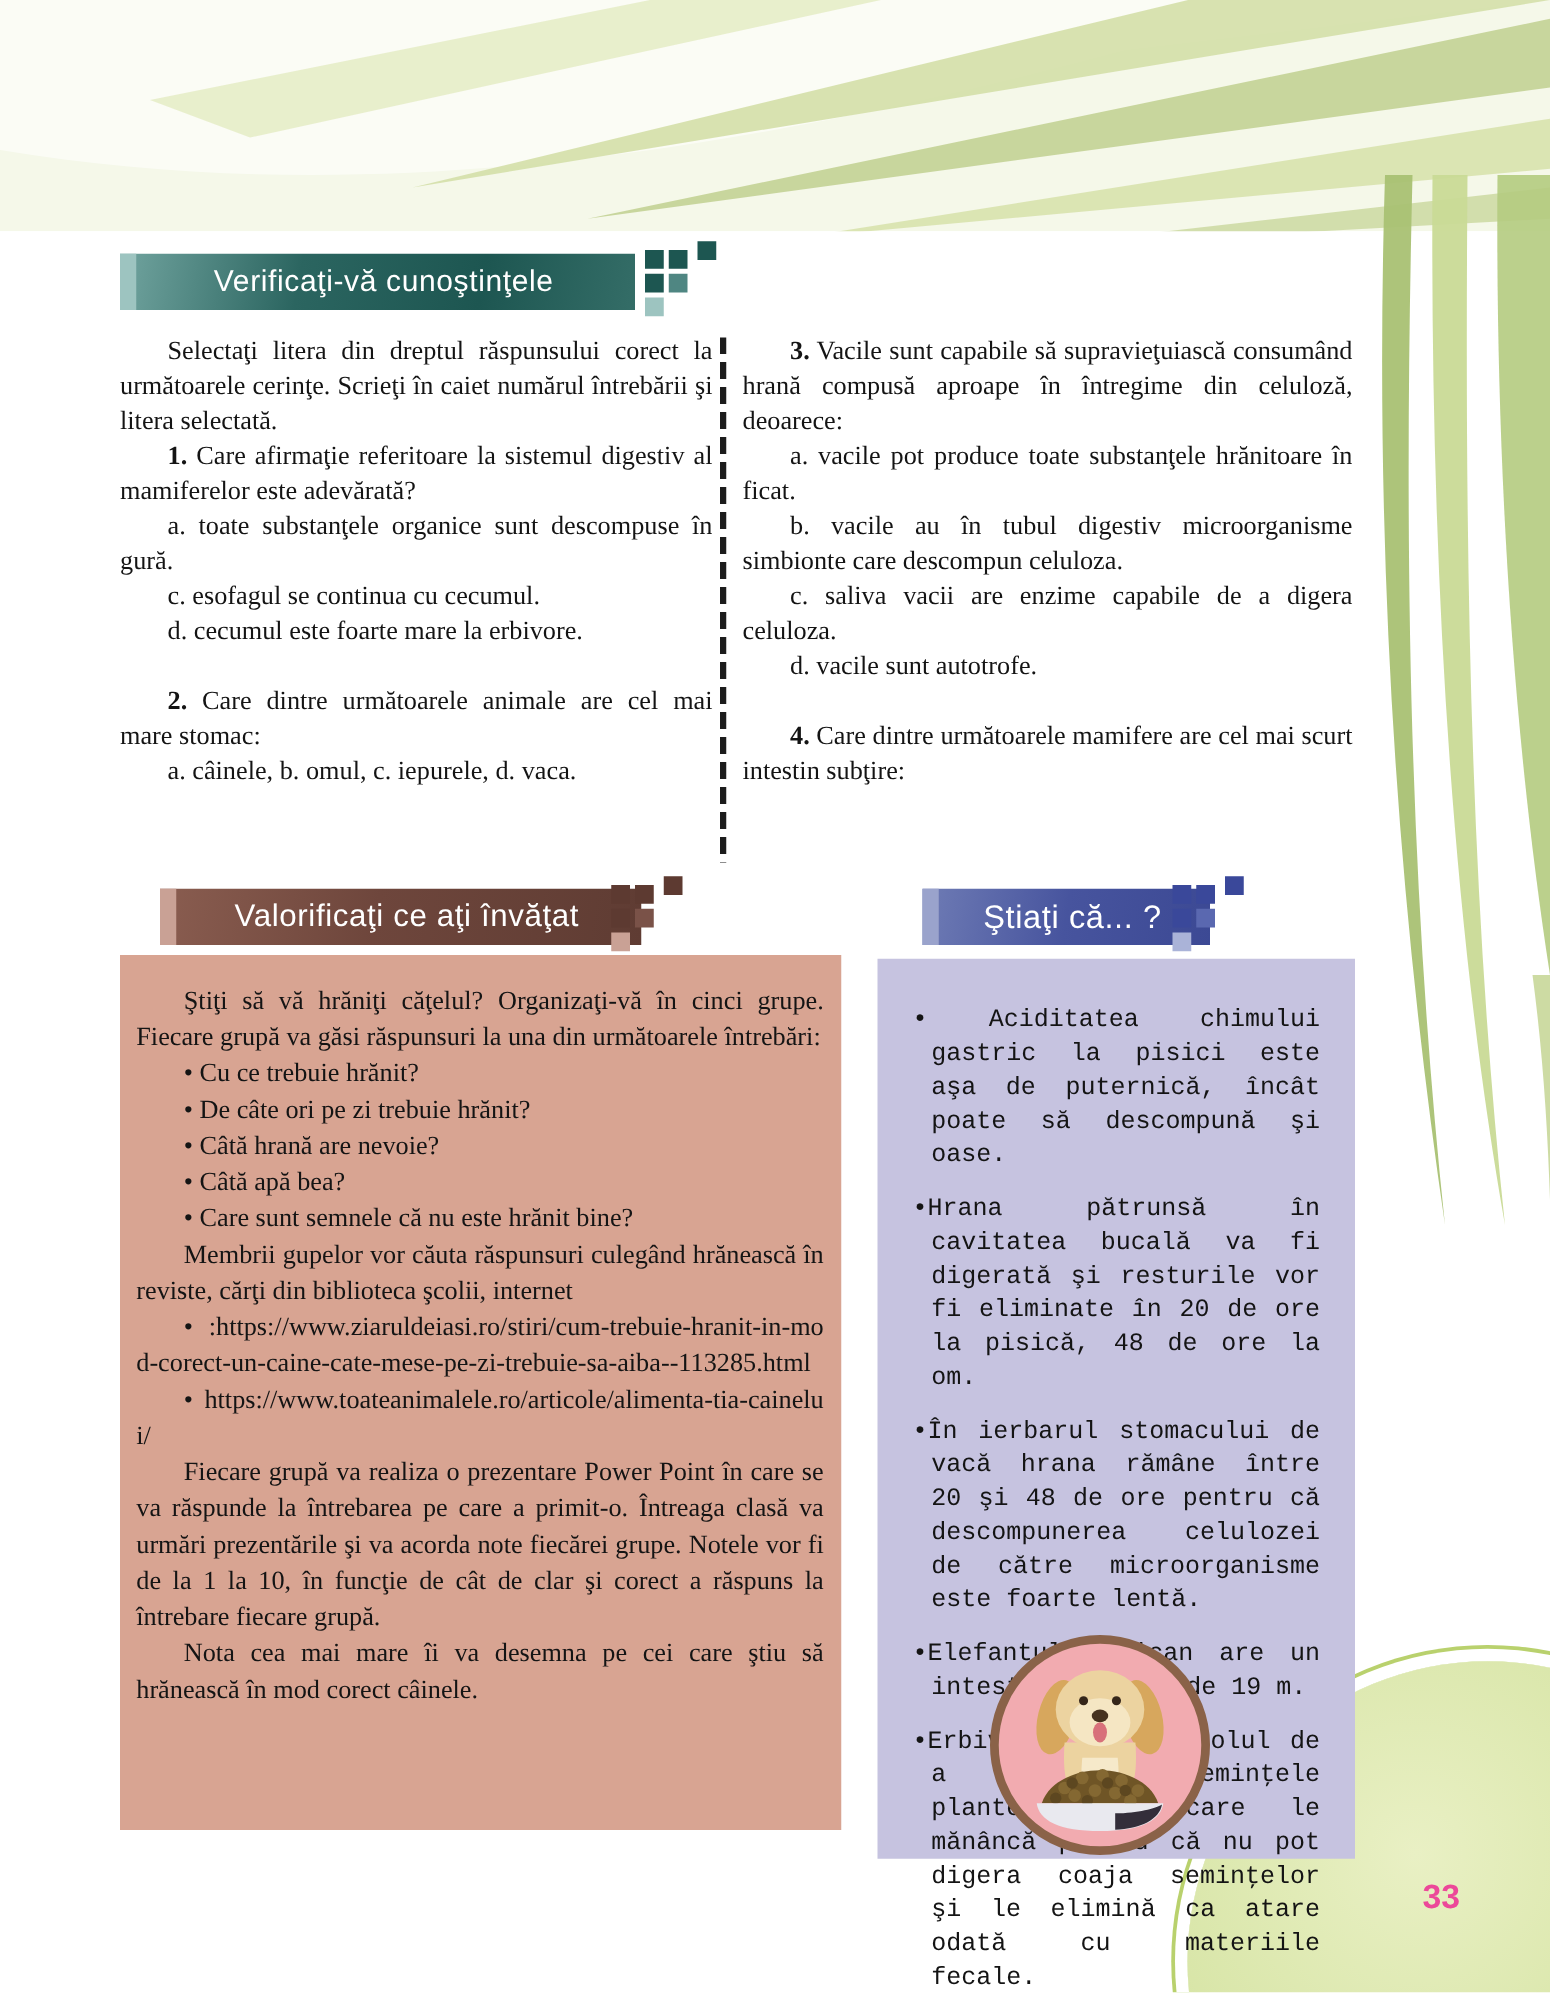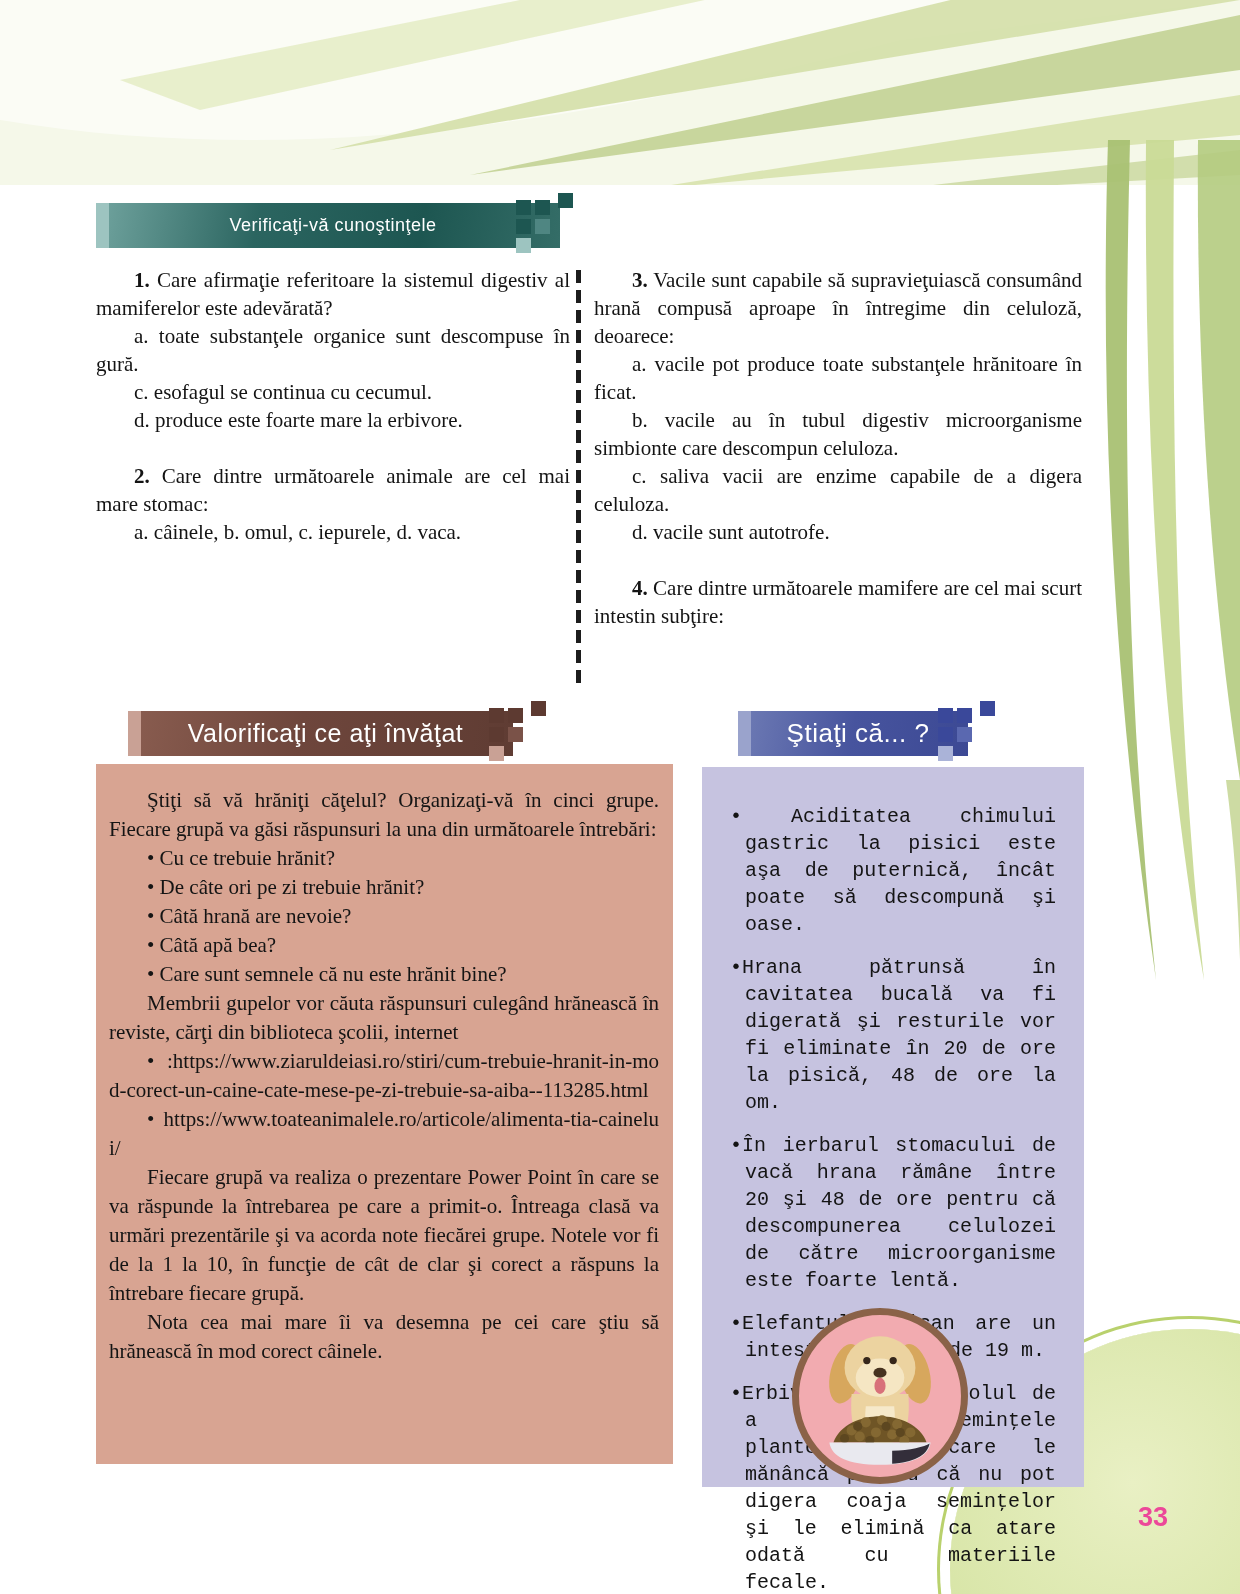--- a/index.html
+++ b/index.html
@@ -76,38 +76,39 @@
   <svg class="leaf-right" viewBox="0 0 154 840" preserveAspectRatio="none">
     <path d="M22,0 C14,260 26,540 70,840 C38,540 38,250 44,0 Z" fill="#a9c173" opacity="0.95"></path>
     <path d="M60,0 C58,280 72,580 118,840 C88,560 86,270 88,0 Z" fill="#c9da96" opacity="0.95"></path>
     <path d="M112,0 C110,240 126,460 154,640 L154,0 Z" fill="#b4cb80" opacity="0.9"></path>
     <path d="M140,640 C148,700 152,760 154,820 L154,640 Z" fill="#c0d28c" opacity="0.8"></path>
   </svg>
 
   <div class="corner-disc"></div>
   <div class="page-number">33</div>
 
-  <div class="banner teal" style="left:96px;top:203px;width:464px;font-size:18px;">
+  <div class="banner teal" style="left:96px;top:203px;width:412px;font-size:24px;">
     <span class="banner-label">Verificaţi-vă cunoştinţele</span>
   </div>
   <div class="squares teal" style="left:516px;top:200px;">
     <i class="d"></i>
       <i class="d"></i>
       <i class="d c3"></i>
     <i class="d"></i>
       <i class="m"></i>
       <i></i>
     <i class="l"></i>
   </div>
 
   <div class="col col-left">
+    <p class="para">Selectaţi litera din dreptul răspunsului corect la următoarele cerinţe. Scrieţi în caiet numărul întrebării şi litera selectată.</p>
     <p class="para"><span class="qnum">1.</span> <span>Care afirmaţie referitoare la sistemul digestiv al mamiferelor este adevărată?</span></p>
     <p class="para">a.  toate substanţele organice sunt descompuse în gură.</p>
     <p class="para">c. esofagul se continua cu cecumul.</p>
-    <p class="para">d. produce este foarte mare la erbivore.</p>
+    <p class="para">d. cecumul este foarte mare la erbivore.</p>
     <p class="para gap-top"><span class="qnum">2.</span> <span>Care dintre următoarele animale are cel mai mare stomac:</span></p>
     <p class="para">a. câinele, b. omul, c. iepurele, d. vaca.</p>
   </div>
 
   <div class="divider"></div>
 
   <div class="col col-right">
     <p class="para"><span class="qnum">3.</span> <span>Vacile sunt capabile să supravieţuiască consumând hrană compusă aproape în întregime din celuloză, deoarece:</span></p>
     <p class="para">a. vacile pot produce toate substanţele hrănitoare în ficat.</p>
     <p class="para">b. vacile au în tubul digestiv microorganisme simbionte care descompun celuloza.</p>

